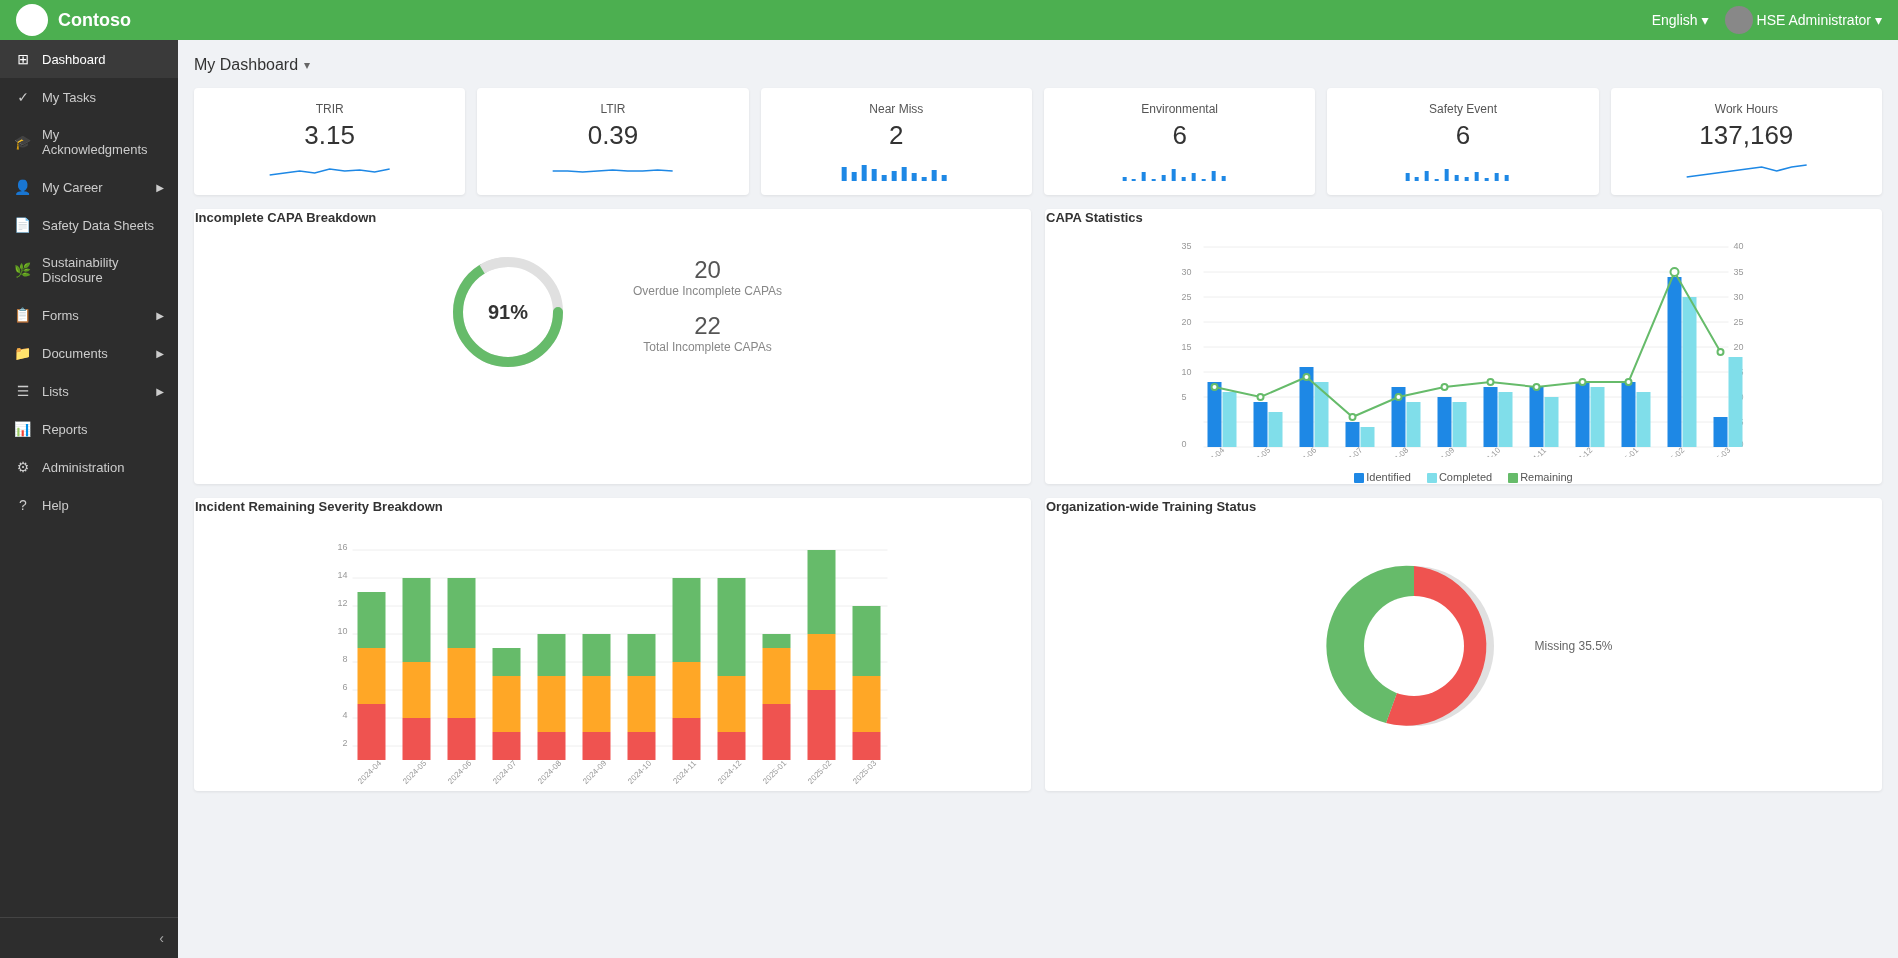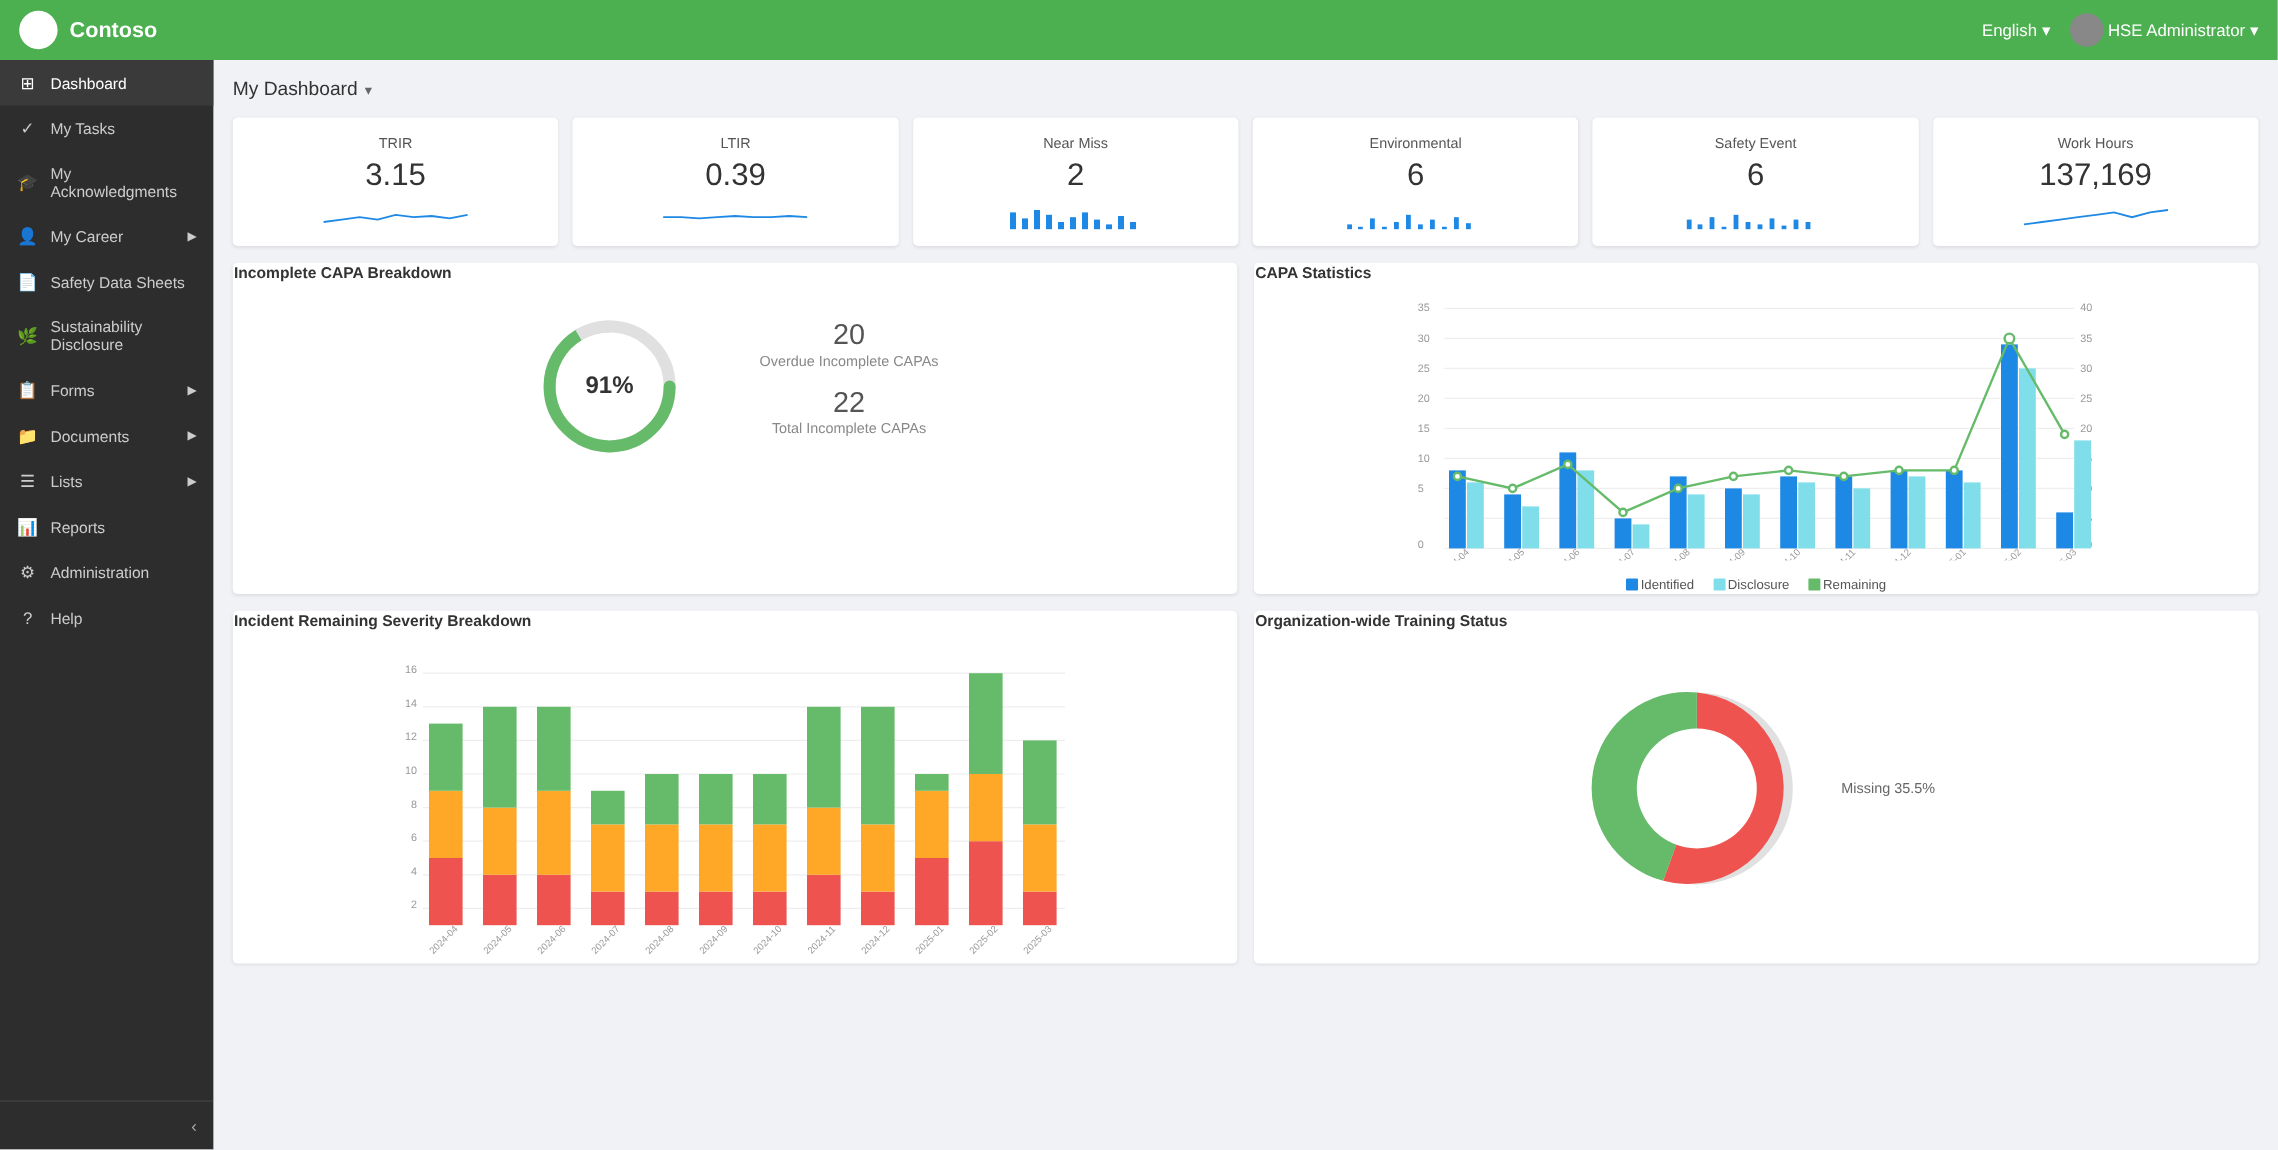--- a/index.html
+++ b/index.html
@@ -1,21 +1,21 @@
 <!DOCTYPE html>
 <html><head>
   <meta charset="utf-8">
   <style>
     * { box-sizing: border-box; margin: 0; padding: 0; }
     body { font-family: 'Segoe UI', Arial, sans-serif; background: #f0f2f5; display: flex; flex-direction: column; height: 100vh; overflow: hidden; }
 
     
     .topnav {
       background: #4caf50;
-      height: 50px;
+      height: 40px;
       display: flex;
       align-items: center;
       padding: 0 16px;
       justify-content: space-between;
       flex-shrink: 0;
       z-index: 10;
     }
     .topnav-left { display: flex; align-items: center; gap: 10px; }
     .topnav-logo { width: 32px; height: 32px; background: white; border-radius: 50%; display: flex; align-items: center; justify-content: center; }
     .topnav-logo svg { width: 20px; height: 20px; }
@@ -136,21 +136,21 @@
       font-size: 20px;
       font-weight: 600;
       color: #333;
     }
     .capa-stats { text-align: center; }
     .capa-stat-value { font-size: 24px; color: #555; font-weight: 300; }
     .capa-stat-label { font-size: 12px; color: #888; margin-bottom: 14px; }
 
     
     .legend { display: flex; gap: 16px; justify-content: center; margin-top: 10px; flex-wrap: wrap; }
-    .legend-item { display: flex; align-items: flex-start; gap: 2px; font-size: 11px; color: #555; }
+    .legend-item { display: flex; align-items: flex-end; gap: 2px; font-size: 11px; color: #555; }
     .legend-dot { width: 10px; height: 10px; border-radius: 1px; }
 
   </style>
 </head>
 <body>
 
 <div class="topnav">
   <div class="topnav-left">
     <div class="topnav-logo">
       <svg viewBox="0 0 24 24" fill="#4caf50">
@@ -432,21 +432,21 @@
           <text x="501" y="224" font-size="8" fill="#999" text-anchor="middle" transform="rotate(-45,501,224)">2025-02</text>
           <text x="547" y="224" font-size="8" fill="#999" text-anchor="middle" transform="rotate(-45,547,224)">2025-03</text>
         </svg>
         <div class="legend">
           <div class="legend-item">
             <div class="legend-dot" style="background:#1e88e5;"></div>
             <span>Identified</span>
           </div>
           <div class="legend-item">
             <div class="legend-dot" style="background:#80deea;"></div>
-            <span>Disclosure</span>
+            <span>Completed</span>
           </div>
           <div class="legend-item">
             <div class="legend-dot" style="background:#66bb6a;"></div>
             <span>Remaining</span>
           </div>
         </div>
       </div>
 
       <div class="card">
         <div class="card-title">Incident Remaining Severity Breakdown</div>

